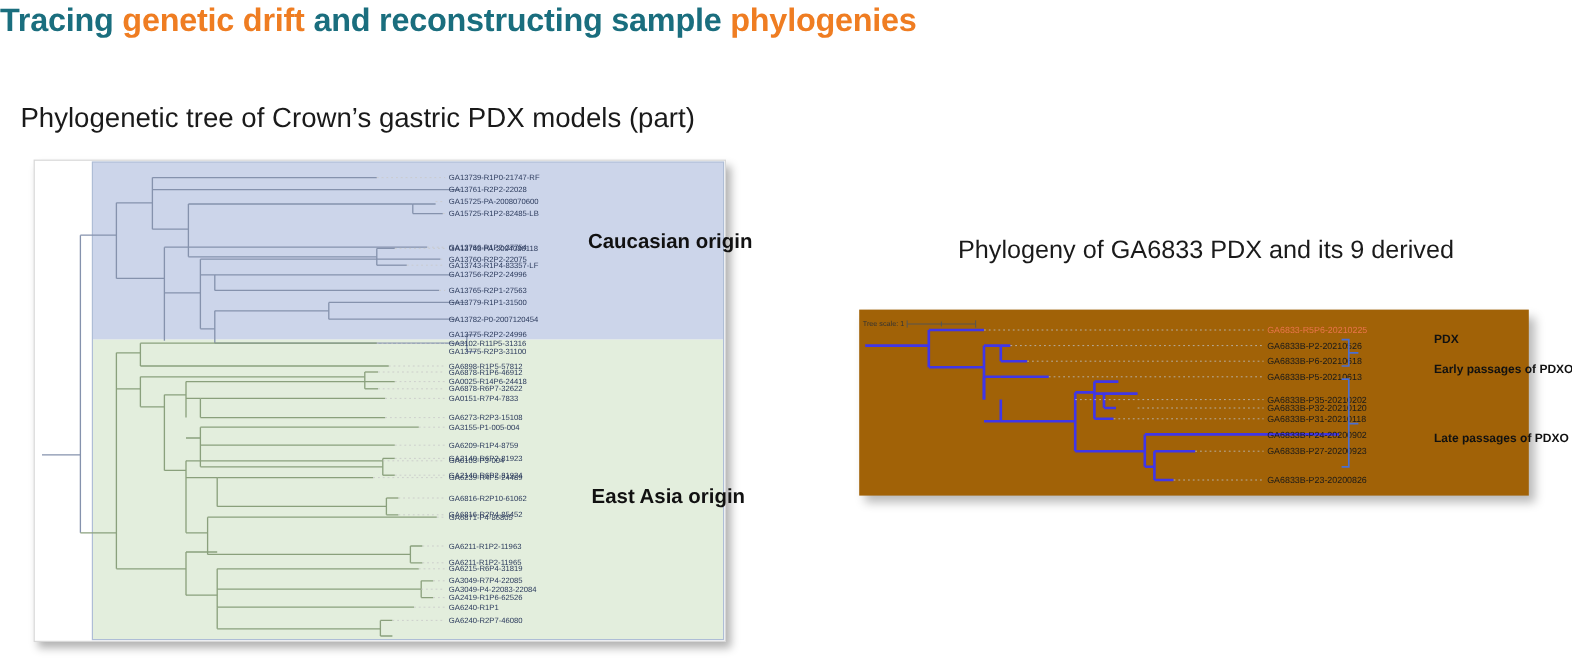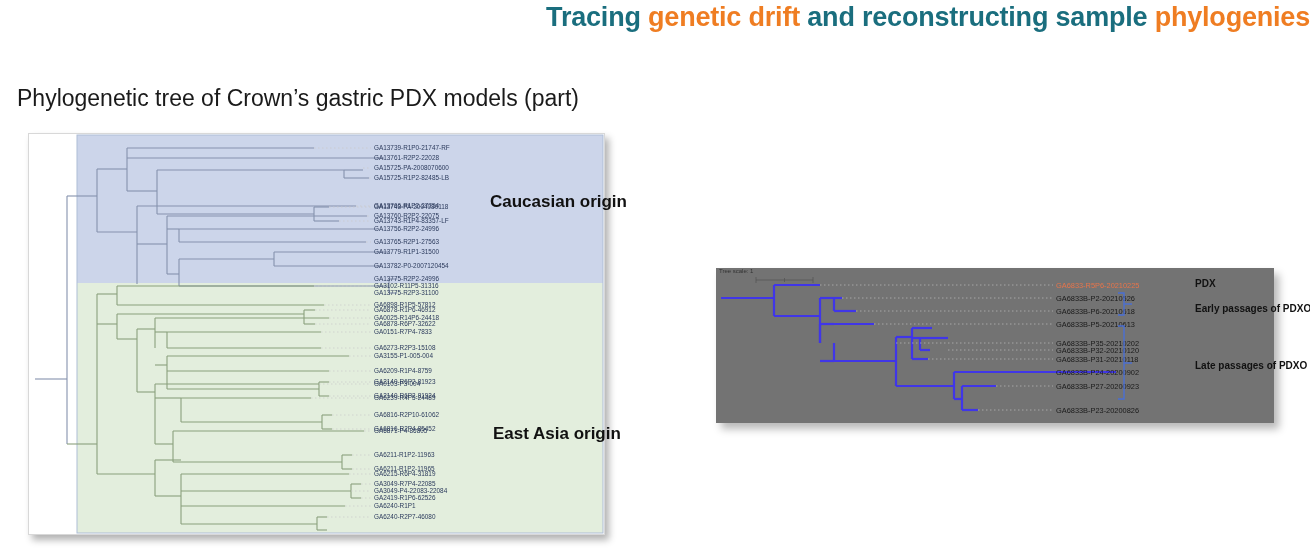--- a/index.html
+++ b/index.html
@@ -4,21 +4,21 @@
 <style>
   html,body{margin:0;padding:0;}
   body{
     width:1310px;height:558px;background:#ffffff;
     font-family:"Liberation Sans", sans-serif;
     overflow:hidden;position:relative;
   }
   
   #slide-title{
     position:absolute;left:0;top:2px;width:1310px;
-    text-align:right;font-size:27px;font-weight:bold;
+    text-align:left;font-size:27px;font-weight:bold;
     letter-spacing:-0.2px;white-space:nowrap;
   }
   .t-teal{color:#1a6e7e;}
   .t-orange{color:#ef7d22;}
 
   
   #left-heading{
     position:absolute;left:17px;top:85px;
     font-size:23px;color:#1a1a1a;white-space:nowrap;
   }
@@ -26,30 +26,30 @@
     position:absolute;left:28px;top:133px;width:575px;height:400px;
     background:#ffffff;border:1px solid #d8d8d8;
     box-shadow:4px 5px 7px rgba(0,0,0,0.30);
   }
   #left-svg{position:absolute;left:0;top:0;}
   .grp-label{
     position:absolute;font-size:17px;font-weight:bold;color:#111;
     white-space:nowrap;
   }
   #label-caucasian{left:490px;top:192px;}
-  #label-eastasia{left:493px;top:424px;}
+  #label-eastasia{left:493px;top:404px;}
 
   
   #right-heading{
     position:absolute;left:700px;top:196px;width:610px;
     text-align:center;font-size:21px;color:#1a1a1a;line-height:1.28;
   }
   #right-figure{
-    position:absolute;left:716px;top:268px;width:558px;height:155px;
-    background:#737373;
+    position:absolute;left:716px;top:258px;width:558px;height:155px;
+    background:#a16207;
     box-shadow:5px 6px 8px rgba(0,0,0,0.28);
   }
   #right-svg{position:absolute;left:0;top:0;}
   .side-label{
     position:absolute;font-size:10px;font-weight:bold;color:#111;
     white-space:nowrap;
     padding-left:36px;
   }
   #label-pdx{left:1159px;top:278px;}
   #label-early{left:1159px;top:303px;}
@@ -258,21 +258,21 @@
         <text x="345" y="374.2" font-size="6.4" font-family="&quot;Liberation Sans&quot;, sans-serif" fill="#2b3a5c">GA6240-R1P1</text>
         <text x="345" y="385.2" font-size="6.4" font-family="&quot;Liberation Sans&quot;, sans-serif" fill="#2b3a5c">GA6240-R2P7-46080</text>
       </g>
   </svg>
 </div>
 
 <div class="grp-label" id="label-caucasian">Caucasian origin</div>
 <div class="grp-label" id="label-eastasia">East Asia origin</div>
 
 <div id="right-heading">
-  <br>
+  <span>Phylogeny of GA6833 PDX and its 9 derived</span><br>
 </div>
 
 <div id="right-figure">
   <svg id="right-svg" width="558" height="155" viewBox="0 0 558 155">
 
     <g stroke="#555" stroke-width="0.8">
       <path d="M40 12 H97"></path>
       <path d="M40 9 V15"></path>
       <path d="M97 9 V15"></path>
       <path d="M68.5 10 V14"></path>

